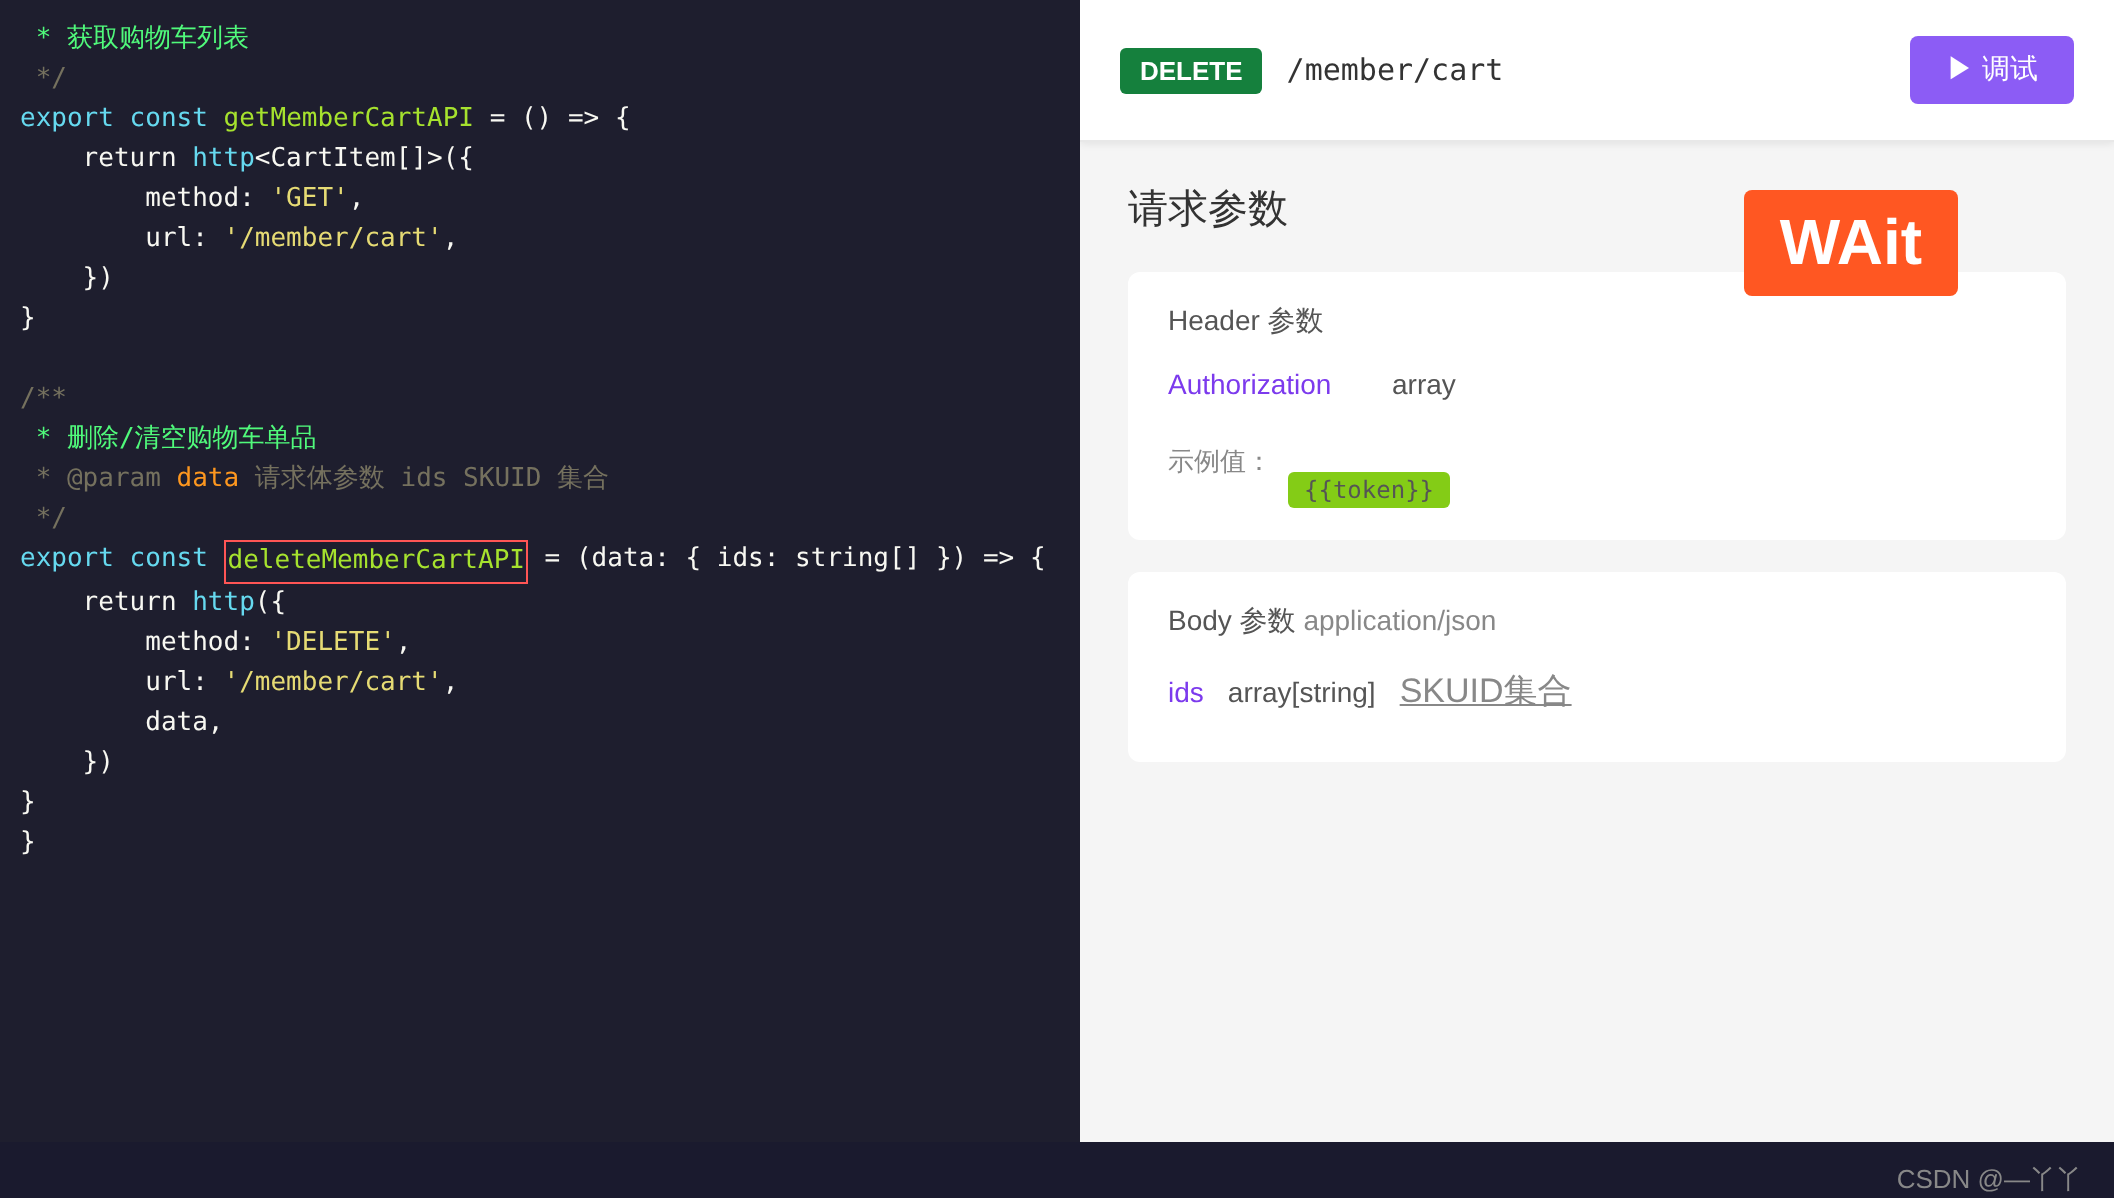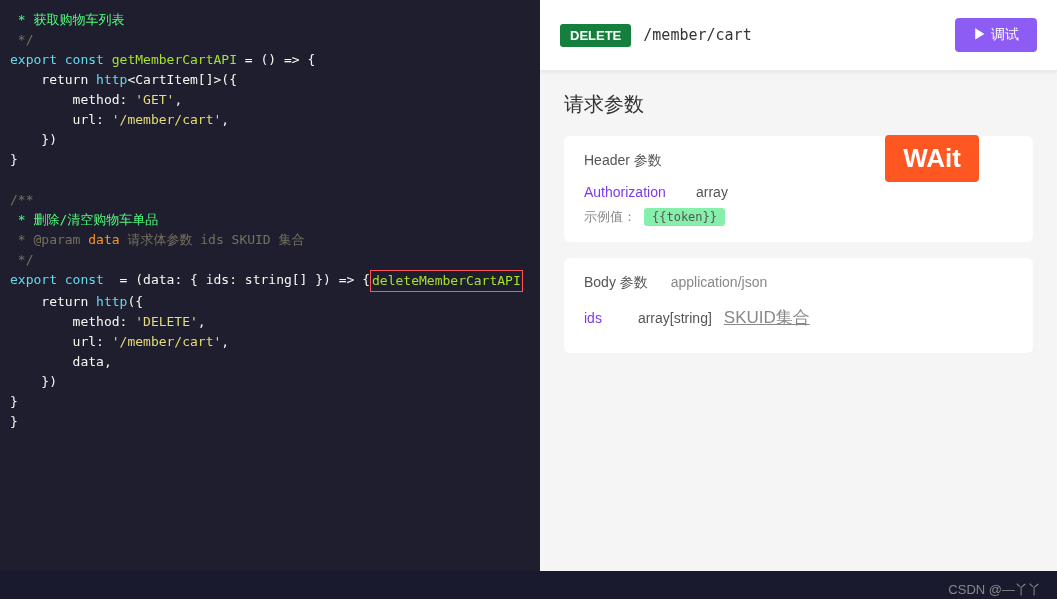--- a/index.html
+++ b/index.html
@@ -149,49 +149,49 @@
       margin-top: 4px;
       font-family: sans-serif;
     }
 
     .example-label {
       color: #888;
       font-size: 13px;
     }
 
     .example-value {
-      background: #86efac;
+      background: #84cc16;
       color: #555;
       font-size: 12px;
       padding: 2px 8px;
       border-radius: 3px;
       font-family: monospace;
+      margin-top: 28px;
     }
 
     .body-section-title {
       font-size: 14px;
       color: #555;
       margin-bottom: 14px;
       font-family: sans-serif;
     }
 
     .body-type {
       color: #888;
-      margin-left: 19px;
+      margin-left: 0;
     }
 
     .ids-name {
       color: #7c3aed;
       font-size: 14px;
     }
 
     .ids-type {
       color: #555;
       font-size: 14px;
-      margin-left: 24px;
     }
 
     .ids-desc {
       color: #888;
       font-size: 17px;
       text-decoration: underline;
     }
 
     
     .bottom-bar {
@@ -213,47 +213,46 @@
       font-family: sans-serif;
     }
 
     
     .wait-badge {
       position: absolute;
       top: 95px;
       right: 78px;
       background: #ff5722;
       color: white;
-      font-size: 26px;
+      font-size: 32px;
       font-weight: bold;
       padding: 8px 18px;
       border-radius: 4px;
       font-family: sans-serif;
       z-index: 10;
-      margin-top: 40px;
     }
   </style>
 </head>
 <body>
 
 <div class="code-panel" id="code-panel">
     <div class="code-line"><span class="text c-comment-green"> * 获取购物车列表</span></div>
     <div class="code-line"><span class="text c-comment"> */</span></div>
     <div class="code-line"><span class="text c-keyword">export </span><span class="text c-keyword">const </span><span class="text c-green">getMemberCartAPI</span><span class="text c-white"> = () =&gt; {</span></div>
     <div class="code-line"><span class="text c-white">    return </span><span class="text c-blue">http</span><span class="text c-white">&lt;CartItem[]&gt;({</span></div>
     <div class="code-line"><span class="text c-white">        method: </span><span class="text c-yellow">'GET'</span><span class="text c-white">,</span></div>
     <div class="code-line"><span class="text c-white">        url: </span><span class="text c-yellow">'/member/cart'</span><span class="text c-white">,</span></div>
     <div class="code-line"><span class="text c-white">    })</span></div>
     <div class="code-line"><span class="text c-white">}</span></div>
     <div class="code-line">&nbsp;</div>
     <div class="code-line"><span class="text c-comment">/**</span></div>
     <div class="code-line"><span class="text c-comment-green"> * 删除/清空购物车单品</span></div>
     <div class="code-line"><span class="text c-comment"> * @param </span><span class="text c-orange">data</span><span class="text c-comment"> 请求体参数 ids SKUID 集合</span></div>
     <div class="code-line"><span class="text c-comment"> */</span></div>
-    <div class="code-line"><span class="text c-keyword">export </span><span class="text c-keyword">const </span><span class="text c-white"> = (data: { ids: string[] }) =&gt; {</span><span class="text c-green" style="border: 1px solid rgb(255, 85, 85); padding: 0px 1px;">deleteMemberCartAPI</span></div>
+    <div class="code-line"><span class="text c-keyword">export </span><span class="text c-keyword">const </span><span class="text c-green" style="border: 1px solid rgb(255, 85, 85); padding: 0px 1px;">deleteMemberCartAPI</span><span class="text c-white"> = (data: { ids: string[] }) =&gt; {</span></div>
     <div class="code-line"><span class="text c-white">    return </span><span class="text c-blue">http</span><span class="text c-white">({</span></div>
     <div class="code-line"><span class="text c-white">        method: </span><span class="text c-yellow">'DELETE'</span><span class="text c-white">,</span></div>
     <div class="code-line"><span class="text c-white">        url: </span><span class="text c-yellow">'/member/cart'</span><span class="text c-white">,</span></div>
     <div class="code-line"><span class="text c-white">        data,</span></div>
     <div class="code-line"><span class="text c-white">    })</span></div>
     <div class="code-line"><span class="text c-white">}</span></div>
     <div class="code-line"><span class="text c-white">}</span></div>
   </div>
 
 <div class="api-panel">

